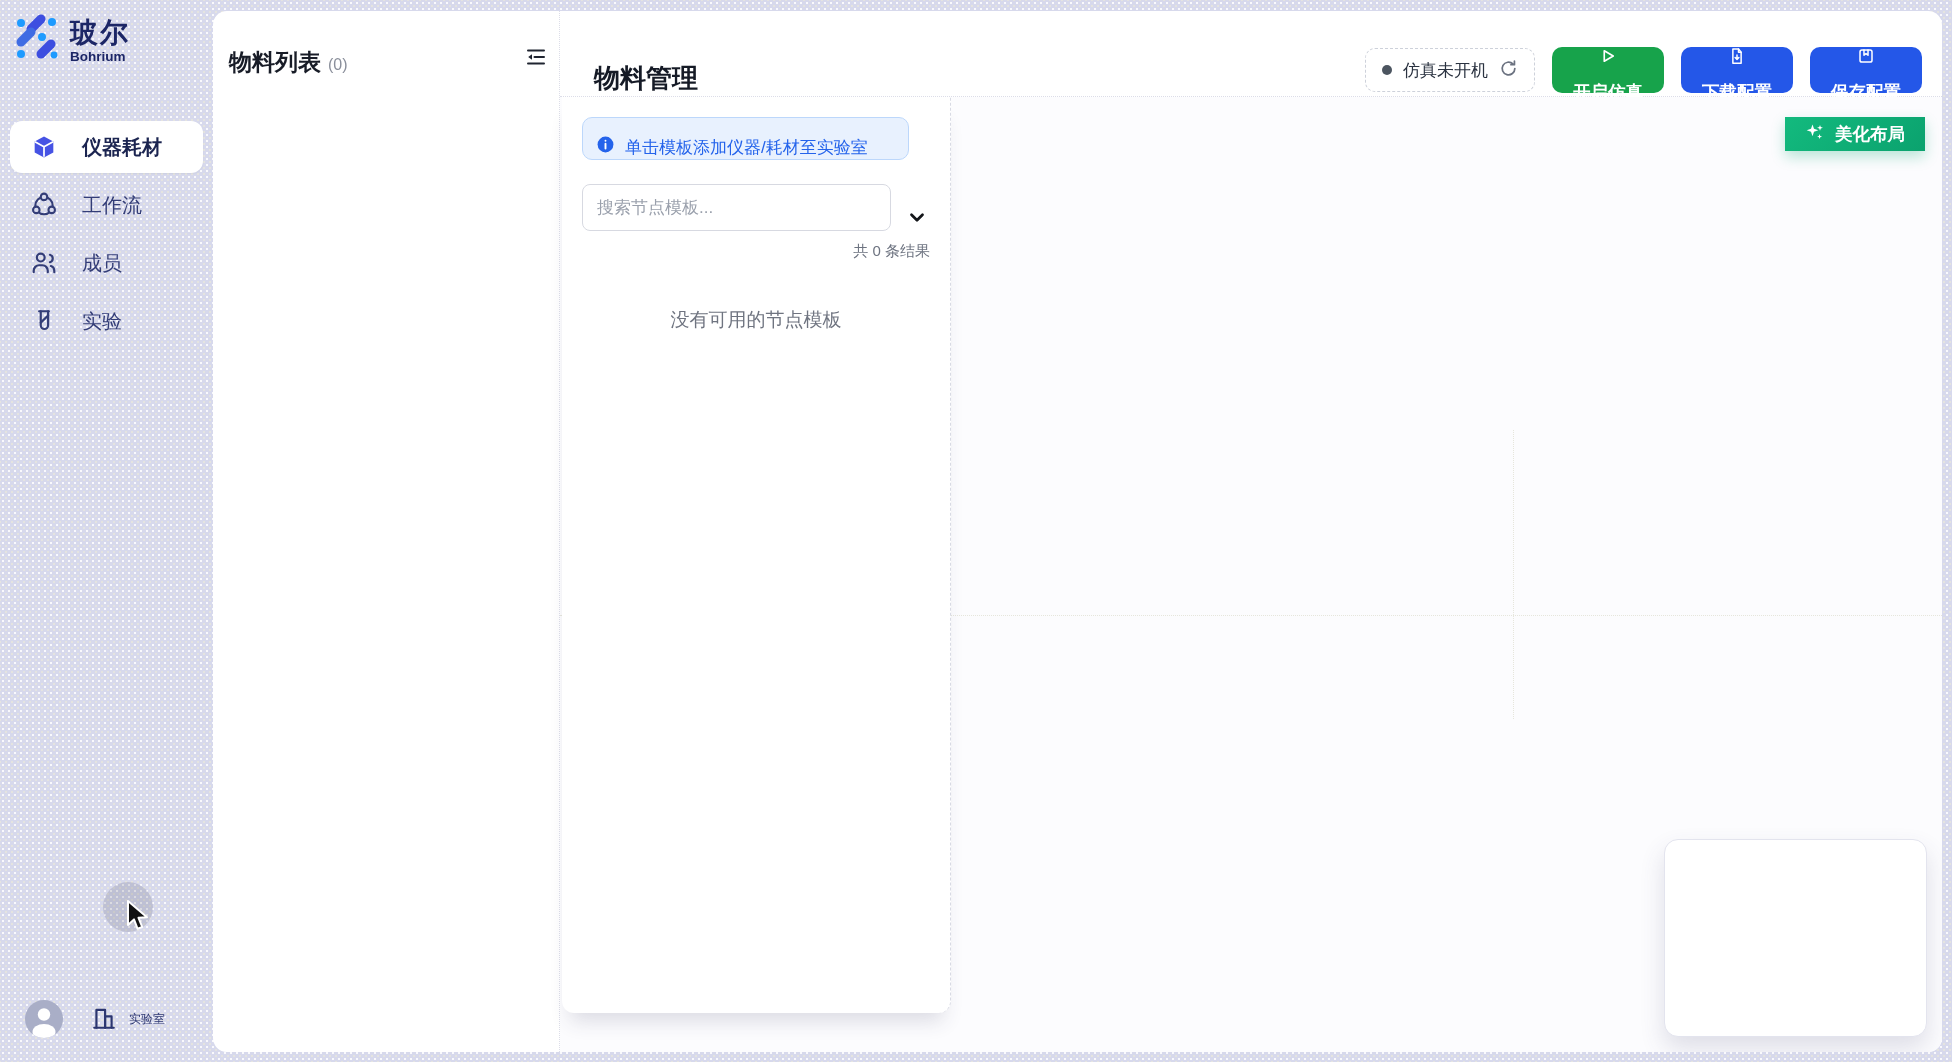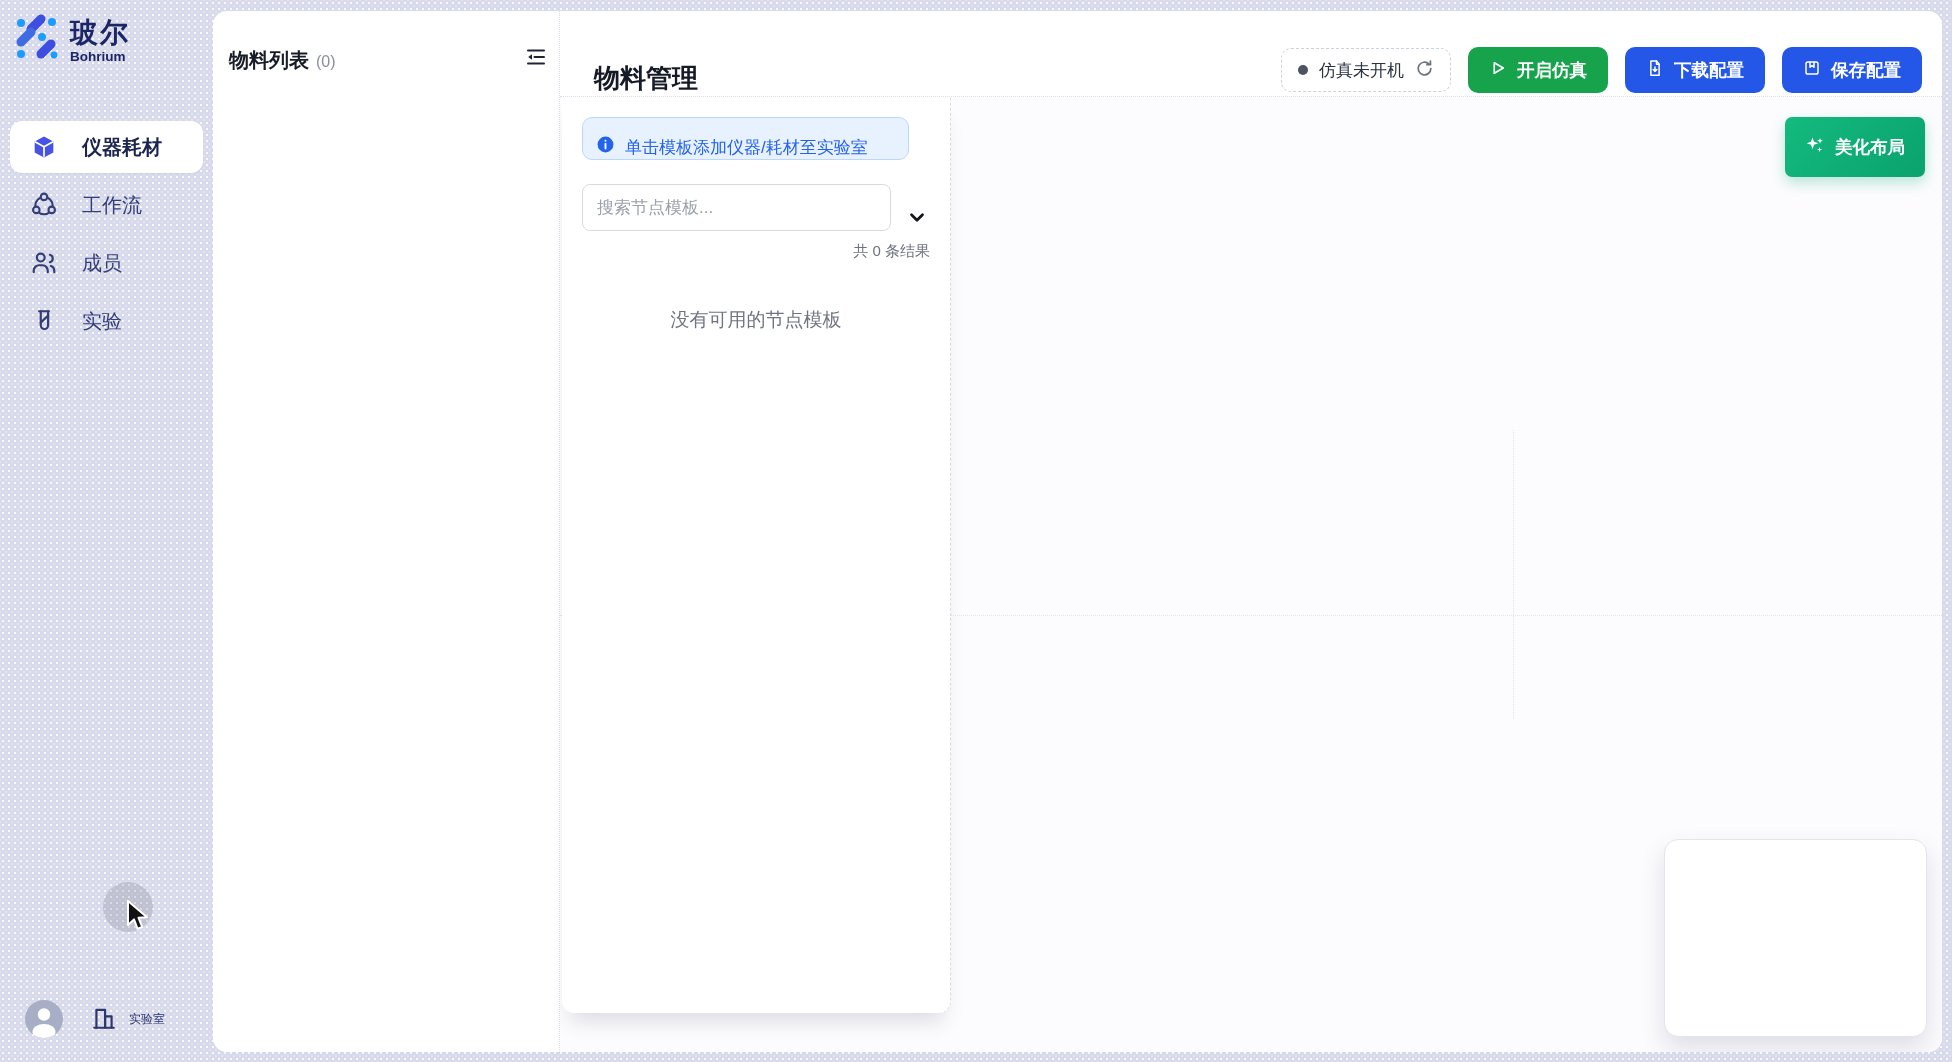--- a/index.html
+++ b/index.html
@@ -43,36 +43,36 @@
   .cursor { position:absolute; left:125px; top:899px; }
 
   
   .window {
     position:absolute; left:213px; top:11px; width:1729px; height:1041px;
     background:#ffffff; border-radius:14px; overflow:hidden;
   }
   .materials-col { position:absolute; left:0; top:0; width:347px; height:100%;
     border-right:1px dotted #dcdde8; }
   .materials-head { position:relative; padding:36px 16px 0 16px; display:flex; align-items:baseline; }
-  .materials-title { font-size:20px; font-weight:700; color:#181c27; }
+  .materials-title { font-size:23px; font-weight:700; color:#181c27; }
   .materials-count { font-size:16px; color:#8a8f9b; margin-left:7px; }
   .collapse-btn { position:absolute; right:11px; top:34px; width:24px; height:24px; cursor:pointer; }
 
   .main-col { position:absolute; left:347px; top:0; right:0; height:100%; }
   .main-head { position:relative; height:86px; border-bottom:1px dotted #dcdde8;
     display:flex; align-items:flex-end; }
   .page-title { font-size:26px; font-weight:700; color:#151a26; margin-left:34px; }
   .head-actions { position:absolute; right:20px; top:16px; height:86px; display:flex; align-items:center; gap:17px; }
   .status-pill { height:44px; border:1px dashed #cdd1da; border-radius:10px; background:#fff;
     display:flex; align-items:center; padding:0 16px; gap:11px; }
   .status-dot { width:10px; height:10px; border-radius:50%; background:#4c5560; }
   .status-label { font-size:17px; color:#2a3240; }
   .btn { height:46px; border:none; border-radius:10px; display:flex; align-items:center;
     padding:0 21px; gap:10px; color:#fff; font-size:17.5px; font-weight:600;
-    font-family:"Liberation Sans", sans-serif; cursor:pointer; }
+    font-family:"Liberation Sans", sans-serif; cursor:pointer;flex-direction:column; }
   .btn-green { background:#17a34b; }
   .btn-blue  { background:#2457e8; }
 
   
   .canvas { position:absolute; left:0; top:86px; right:0; bottom:0; background:#fcfcfe; }
   .guide-h { position:absolute; left:0; right:0; top:518px; border-top:1px dotted #e6e6dc; }
   .guide-v { position:absolute; left:953px; top:333px; height:289px; border-left:1px dotted #e6e6dc; }
 
   .tpl-panel { position:absolute; left:2px; top:0; width:389px; height:916px;
     background:#ffffff; border-right:1px dashed #d8dae4; border-radius:0 0 12px 12px;
@@ -82,22 +82,22 @@
   .hint-box span { font-size:17px; color:#2463eb; }
   .search-row { margin-top:24px; display:flex; align-items:flex-end; }
   .search-input { width:310px; height:47px; border:1px solid #d7d9e1; border-radius:8px;
     padding:0 14px; font-size:17px; color:#1d2333; outline:none; background:#fff;
     font-family:"Liberation Sans", sans-serif; }
   .search-input::placeholder { color:#9aa0ac; }
   .chev-btn { margin-left:13px; width:26px; height:26px; background:none; border:none; cursor:pointer; padding:0; }
   .result-count { margin-top:11px; text-align:right; font-size:15px; color:#6d7380; }
   .empty-text { margin-top:46px; text-align:center; font-size:19px; color:#6f7480; }
 
-  .beautify-btn { position:absolute; top:20px; right:17px; height:60px; border:none;
-    border-radius:7px; background:linear-gradient(135deg,#13ba7e,#0ba26e);
+  .beautify-btn { position:absolute; top:20px; right:17px; height:34px; border:none;
+    border-radius:0; background:linear-gradient(135deg,#13ba7e,#0ba26e);
     color:#fff; font-size:17.5px; font-weight:600; display:flex; align-items:center;
     padding:0 20px; gap:10px; box-shadow:0 6px 14px rgba(16,170,115,.28); cursor:pointer;
     font-family:"Liberation Sans", sans-serif; }
 
   .minimap { position:absolute; right:15px; bottom:15px; width:263px; height:198px;
     background:#ffffff; border:1px solid #e3e4ee; border-radius:14px;
     box-shadow:0 12px 24px rgba(70,70,110,.16); }
 </style>
 </head>
 <body>

